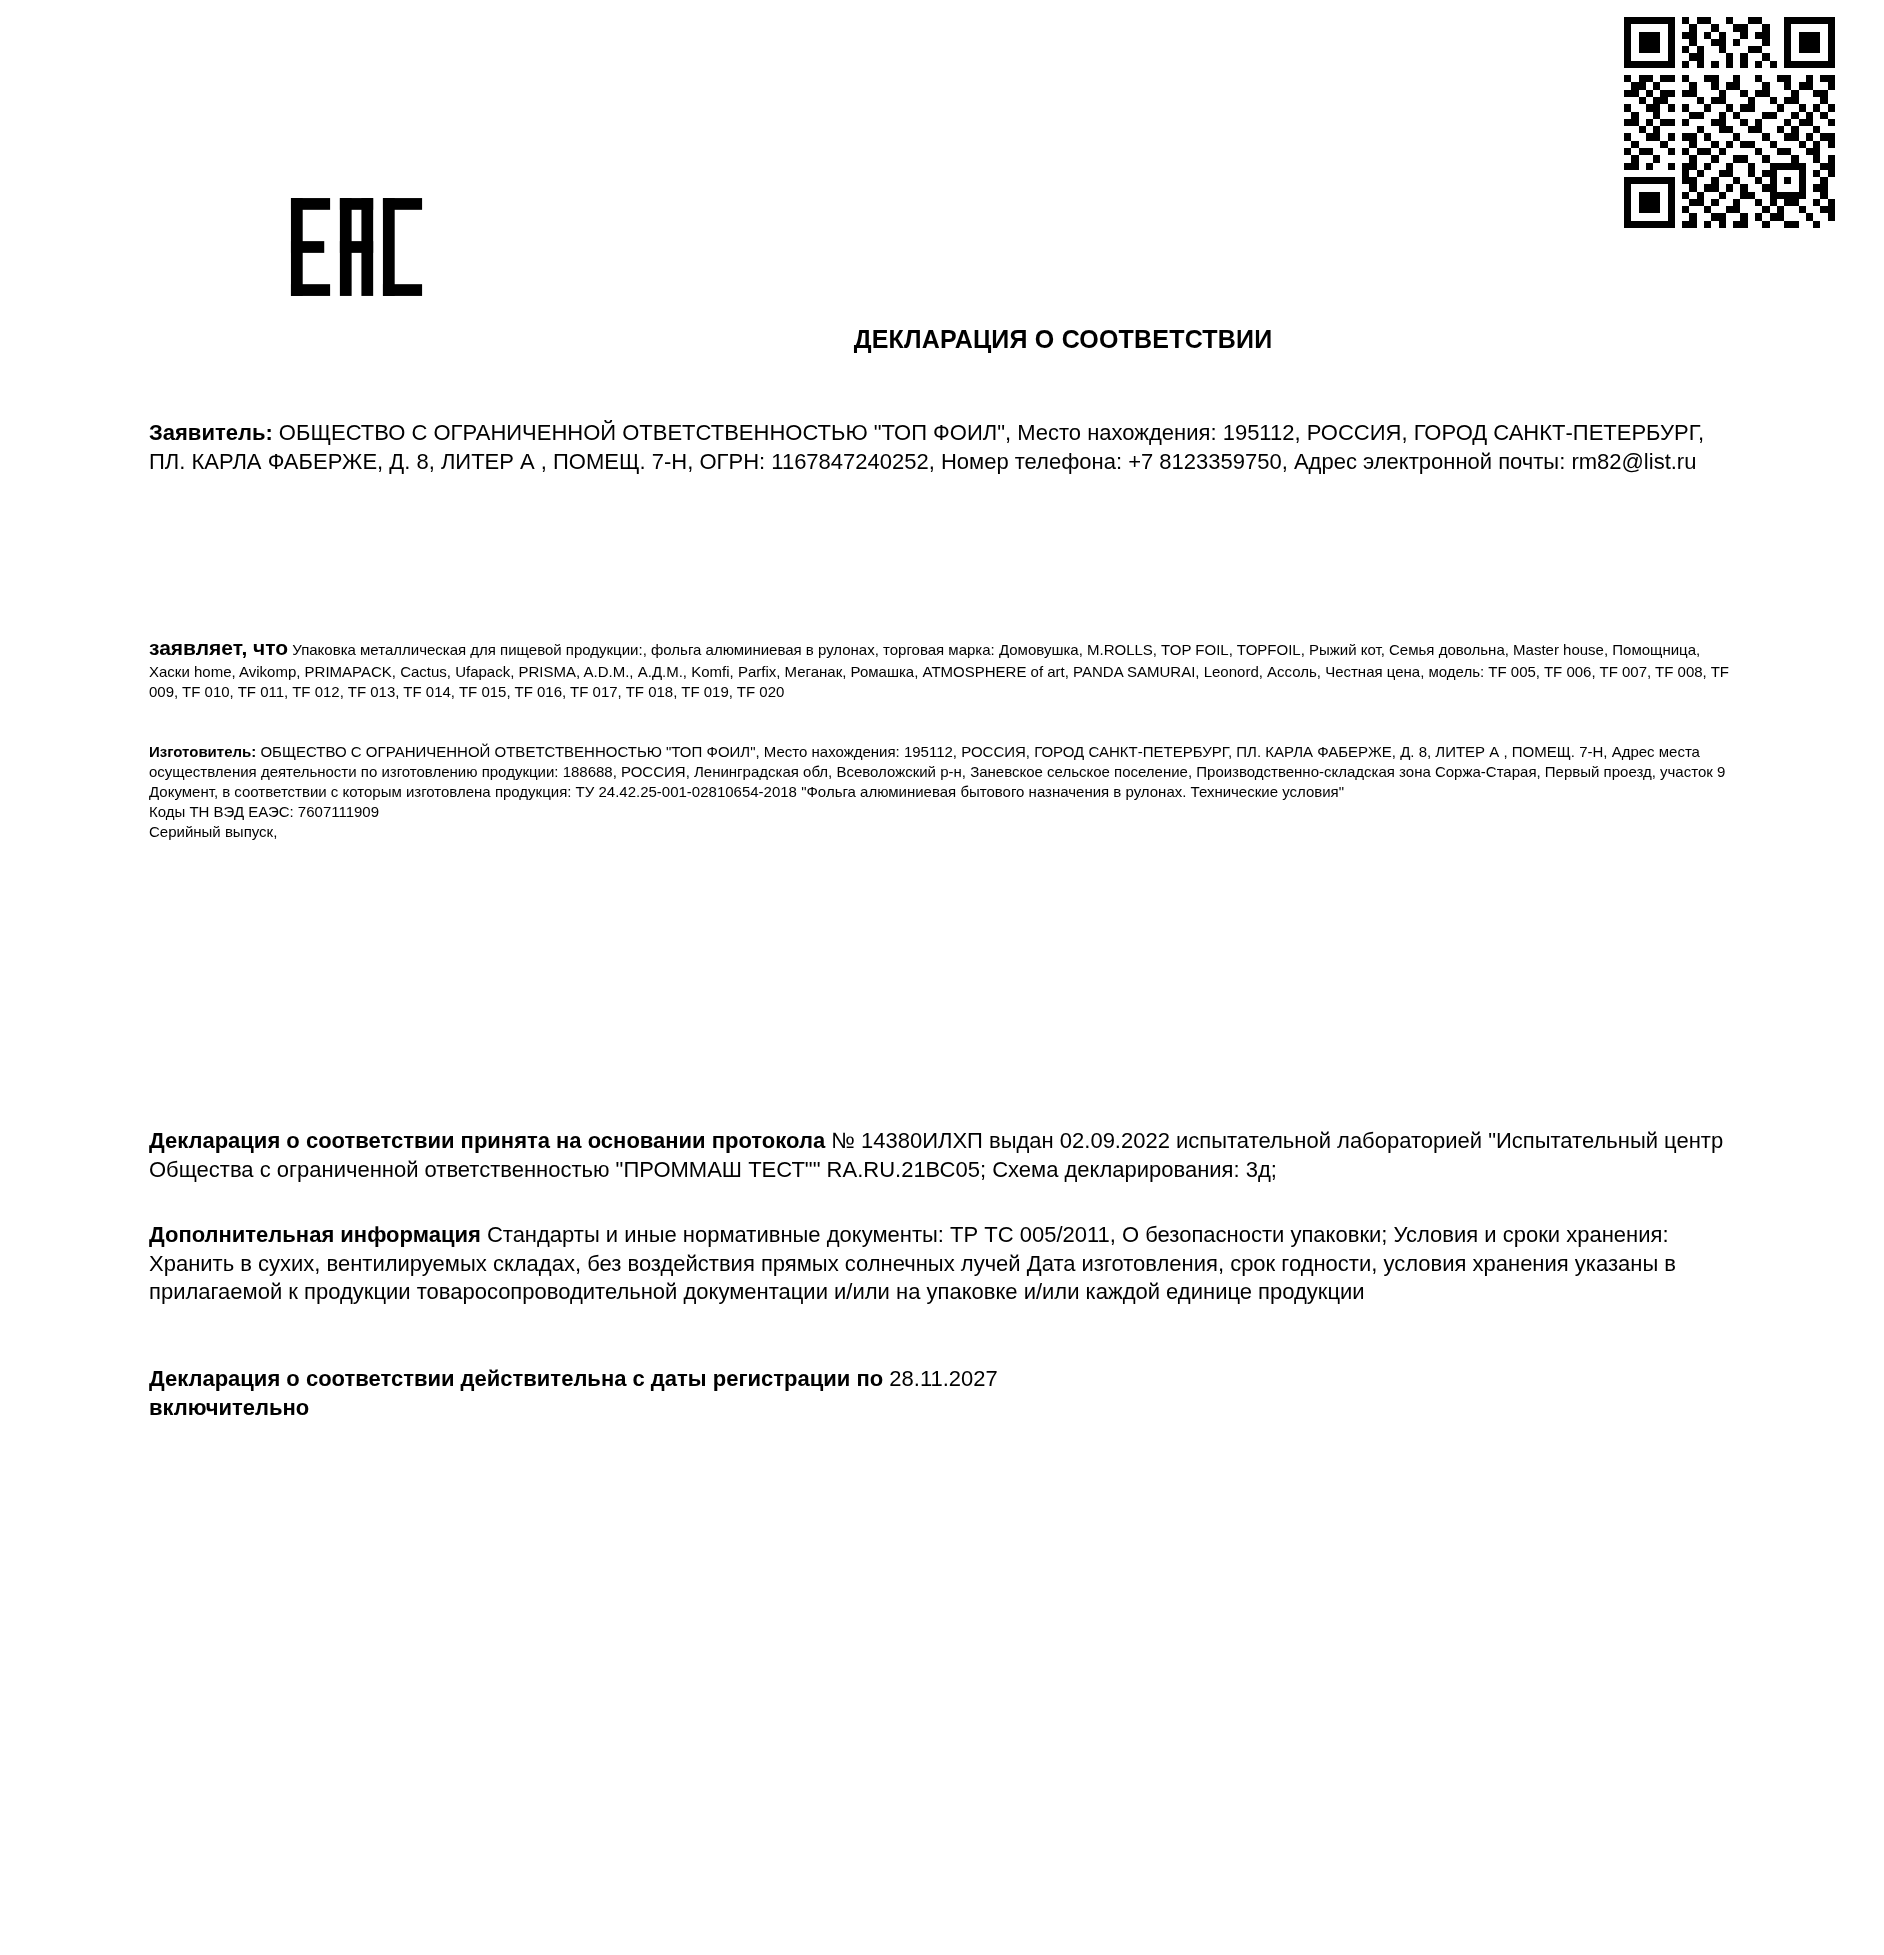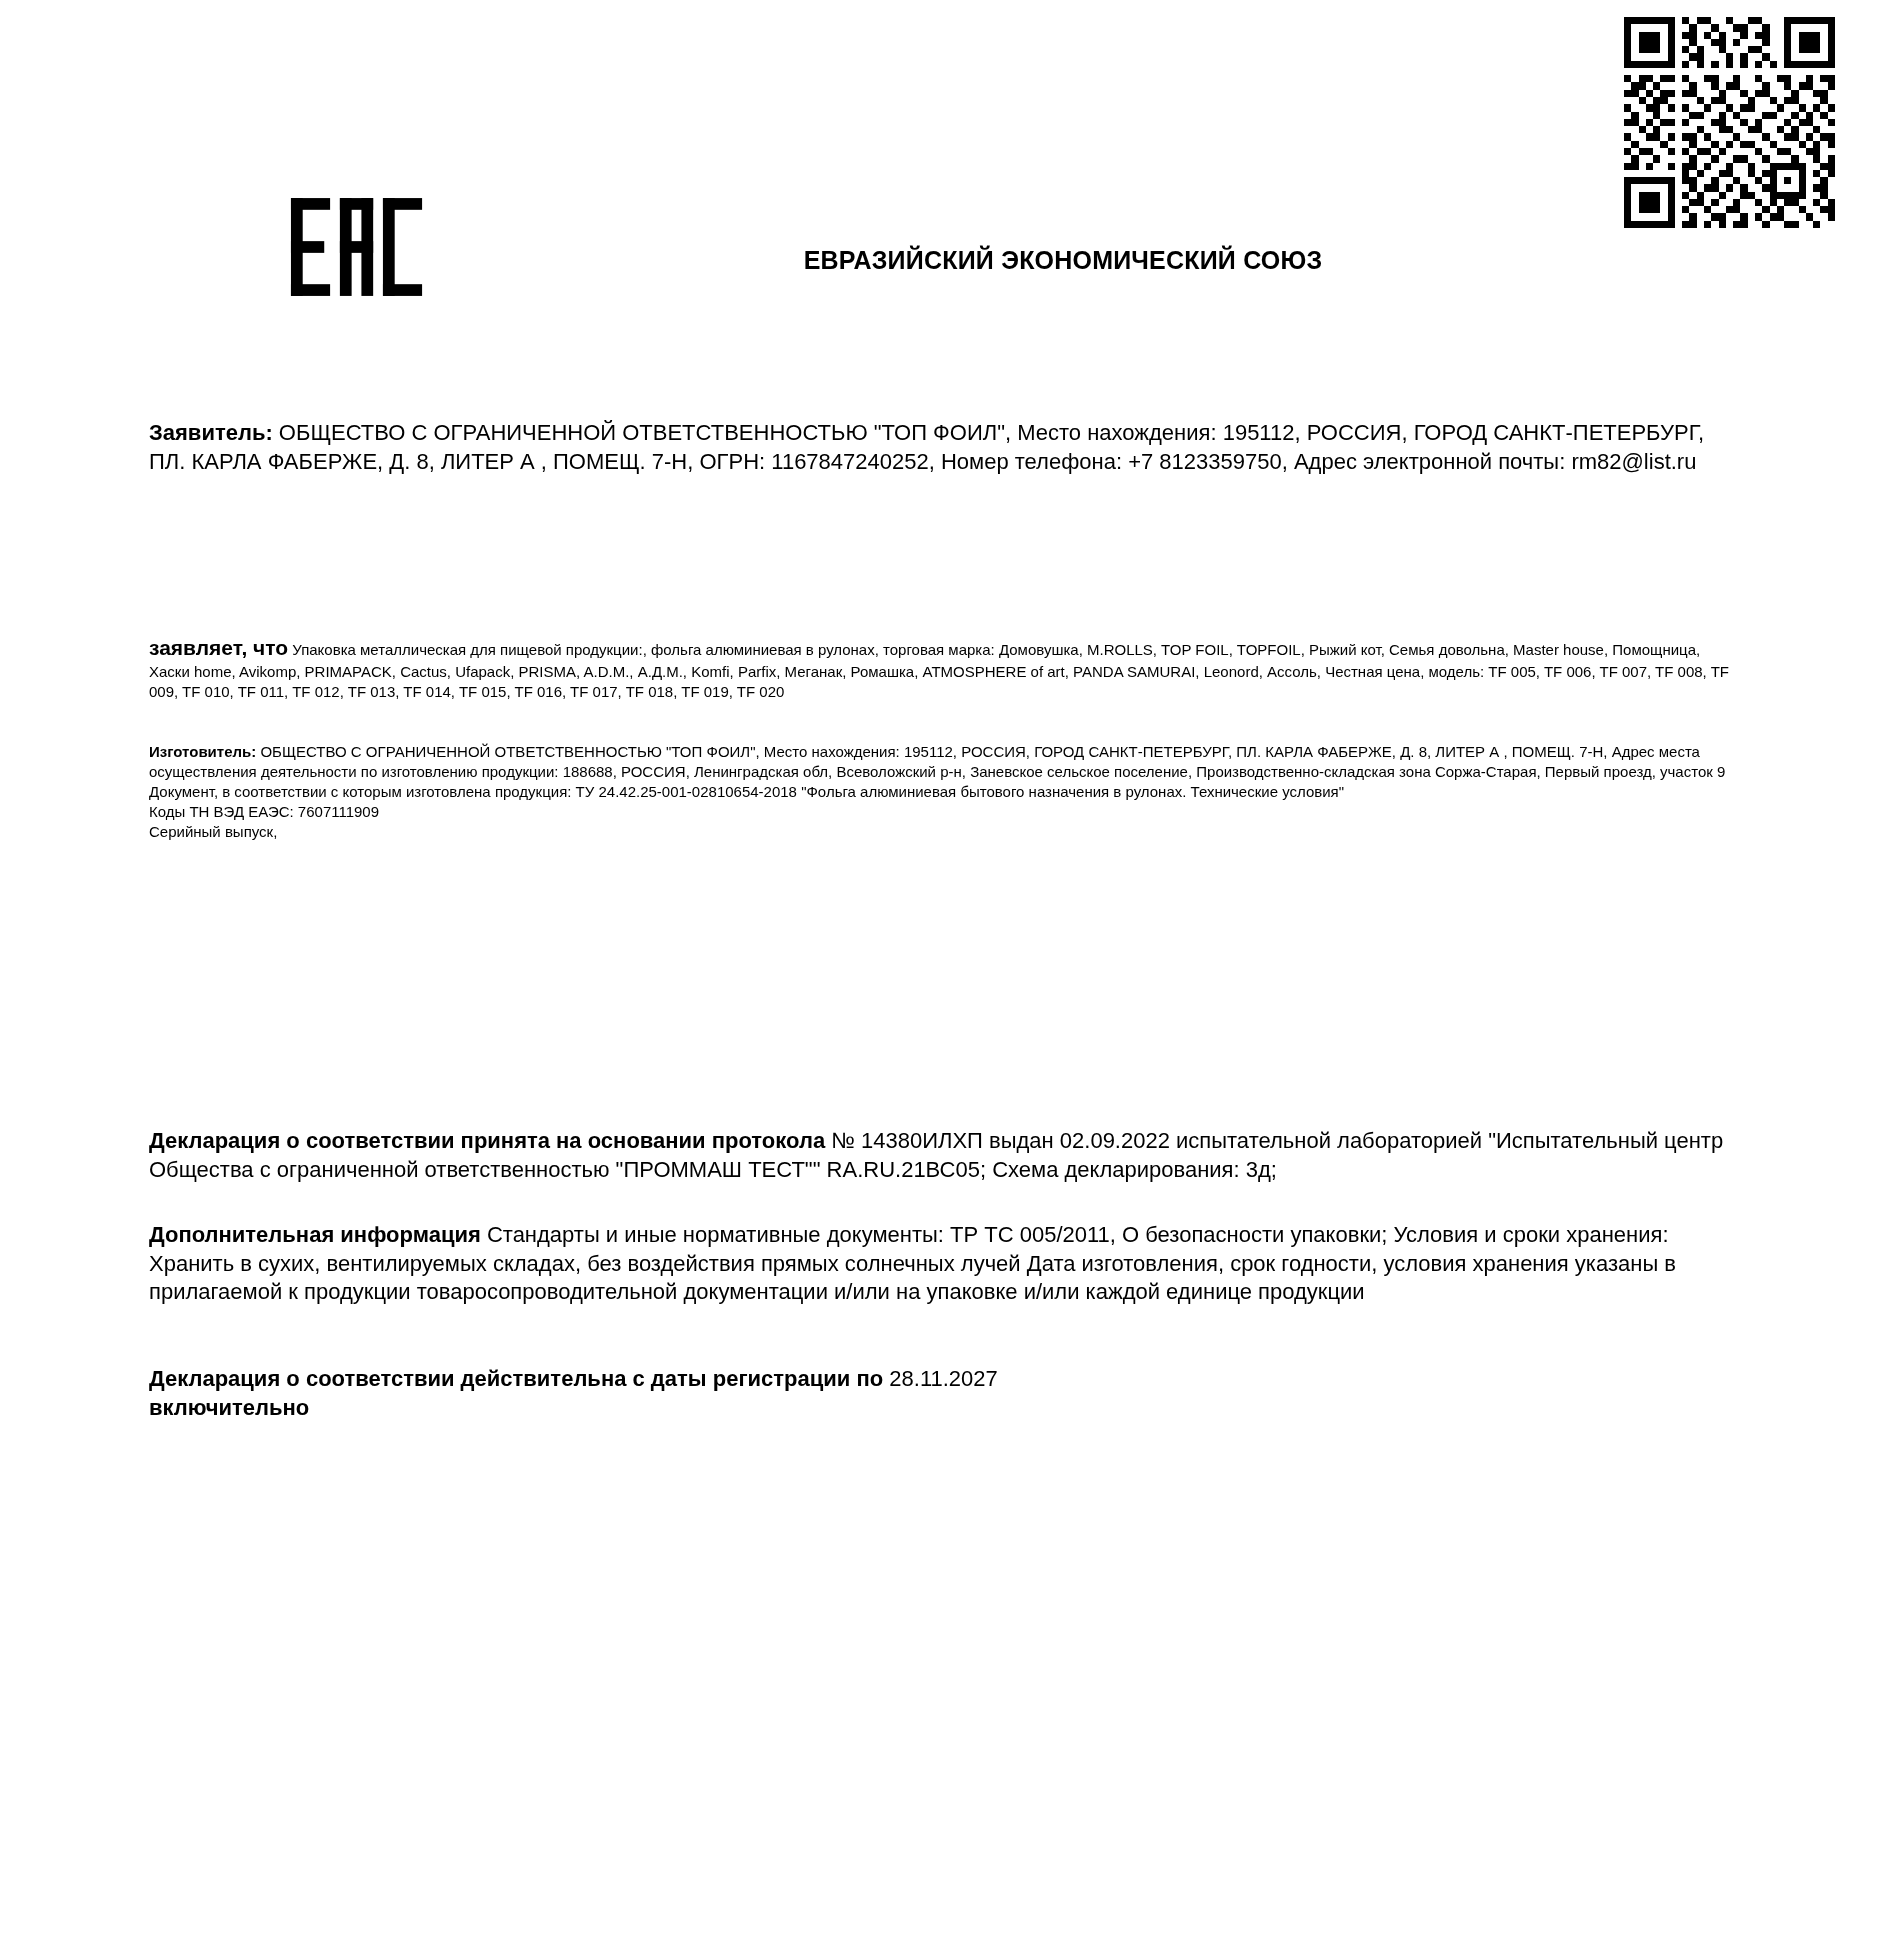--- a/index.html
+++ b/index.html
@@ -364,21 +364,21 @@
         <rect x="74" y="2" width="12" height="100"></rect>
         <rect x="52" y="46" width="34" height="12"></rect>
 
         <rect x="96" y="2" width="12" height="100"></rect>
         <rect x="96" y="2" width="40" height="12"></rect>
         <rect x="96" y="90" width="40" height="12"></rect>
       </g>
     </svg>
   </div>
 
-  <div class="hdr hdr-1">ЕВРАЗИЙСКИЙ ЭКОНОМИЧЕСКИЙ СОЮЗ</div>
+  <div class="hdr hdr-2">ДЕКЛАРАЦИЯ О СООТВЕТСТВИИ</div>
 
   <div class="block big b-applicant">
     <b>Заявитель:</b><span> ОБЩЕСТВО С ОГРАНИЧЕННОЙ ОТВЕТСТВЕННОСТЬЮ "ТОП ФОИЛ", Место нахождения: 195112, РОССИЯ, ГОРОД САНКТ-ПЕТЕРБУРГ, ПЛ. КАРЛА ФАБЕРЖЕ, Д. 8, ЛИТЕР А , ПОМЕЩ. 7-Н, ОГРН: 1167847240252, Номер телефона: +7 8123359750, Адрес электронной почты: rm82@list.ru</span>
   </div>
 
 
   <div class="block small b-declares">
     <span class="lead">заявляет, что</span><span>   Упаковка металлическая для пищевой продукции:, фольга алюминиевая в рулонах, торговая марка: Домовушка, M.ROLLS, TOP FOIL, TOPFOIL, Рыжий кот, Семья довольна, Master house, Помощница, Хаски home, Avikomp, PRIMAPACK, Cactus, Ufapack, PRISMA, A.D.M., А.Д.М., Komfi, Parfix, Меганак, Ромашка, ATMOSPHERE of art, PANDA SAMURAI, Leonord, Ассоль, Честная цена, модель: TF 005, TF 006, TF 007, TF 008, TF 009, TF 010, TF 011, TF 012, TF 013, TF 014, TF 015, TF 016, TF 017, TF 018, TF 019, TF 020</span>
   </div>
 

